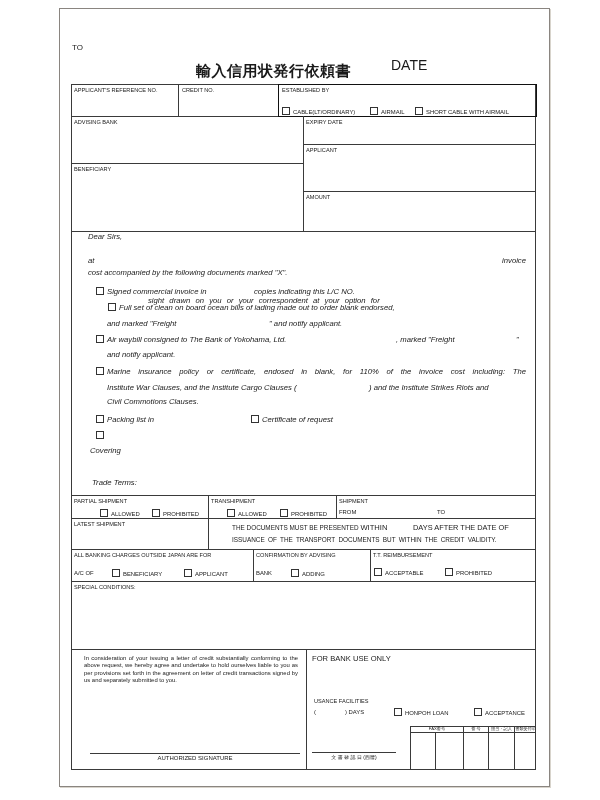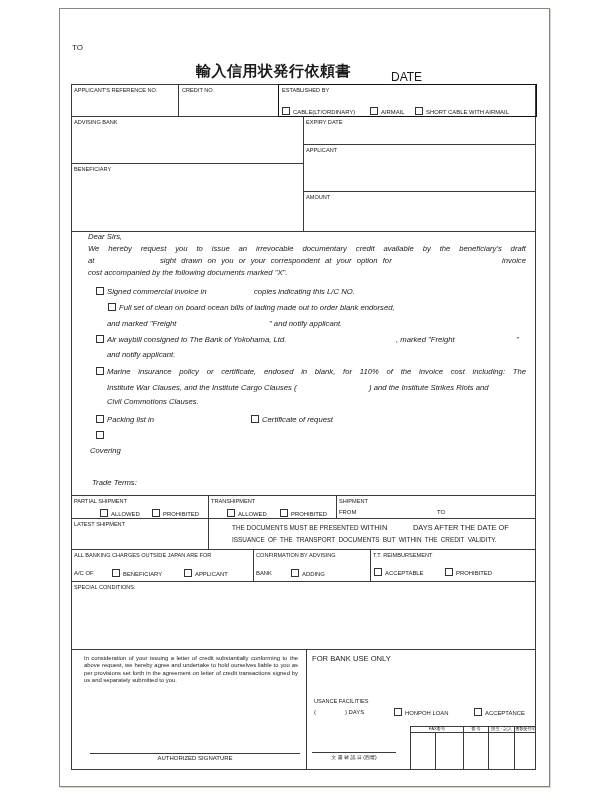--- a/index.html
+++ b/index.html
@@ -17,21 +17,21 @@
   .opt { position:absolute; font-size:5.9px; white-space:nowrap; text-transform:uppercase; }
   .just { text-align:justify; text-align-last:justify; }
 </style>
 </head>
 <body>
 
 <div class="page">
 
   <div class="abs" style="left:12px; top:34px; font-size:8px;">TO</div>
   <div class="abs" style="left:136px; top:53px; font-size:15px; font-weight:bold; letter-spacing:0.5px;">輸入信用状発行依頼書</div>
-  <div class="abs" style="left:331px; top:61px; font-size:12px;">DATE</div>
+  <div class="abs" style="left:331px; top:48px; font-size:14px;">DATE</div>
 
   <div class="box" style="left:11px; top:75px; width:465px; height:148px;"></div>
 
   <div class="vl" style="left:118px; top:75px; height:32px;"></div>
   <div class="lbl" style="left:14px; top:78px;">APPLICANT'S REFERENCE NO.</div>
   <div class="abs" style="left:12px; top:86px; width:105px; height:20px;"></div>
   <div class="lbl" style="left:122px; top:78px;">CREDIT NO.</div>
   <div class="abs" style="left:120px; top:86px; width:96px; height:20px;"></div>
 
   <div class="box" style="left:218px; top:75px; width:259px; height:33px; border:1.5px solid #111;"></div>
@@ -54,24 +54,23 @@
   <div class="hl" style="left:243px; top:135px; width:233px;"></div>
   <div class="lbl" style="left:246px; top:138px;">APPLICANT</div>
   <div class="abs" style="left:244px; top:146px; width:230px; height:35px;"></div>
   <div class="hl" style="left:243px; top:182px; width:233px;"></div>
   <div class="lbl" style="left:246px; top:185px;">AMOUNT</div>
   <div class="abs" style="left:244px; top:193px; width:230px; height:28px;"></div>
 
   <div class="box" style="left:11px; top:222px; width:465px; height:265px;"></div>
 
   <div class="abs body" style="left:28px; top:222px;">Dear Sirs,</div>
-  <div class="abs body just" style="left:28px; top:234px; width:438px;">We hereby request you to issue an irrevocable documentary credit available by the beneficiary's draft</div>
   <div class="abs body" style="left:28px; top:246px; width:438px; height:12px;">
     <span class="abs" style="left:0;">at</span>
-    <span class="abs" style="left:72px; word-spacing:3px;">sight drawn on you or your correspondent at your option for</span>
+    <span class="abs" style="left:60px; word-spacing:3px;margin-top:40px;">sight drawn on you or your correspondent at your option for</span>
     <span class="abs" style="right:0;">invoice</span>
   </div>
   <div class="abs body" style="left:28px; top:258px;">cost accompanied by the following documents marked "X".</div>
 
   <div class="abs body" style="left:36px; top:277px; width:430px; height:12px;">
     <span class="cb"></span><span>Signed commercial invoice in</span>
     <span class="abs" style="left:158px;">copies indicating this L/C NO.</span>
   </div>
   <div class="abs body" style="left:36px; top:293px;padding-left:12px;"><span class="cb"></span><span>Full set of clean on board ocean bills of lading made out to order blank endorsed,</span></div>
   <div class="abs body" style="left:47px; top:309px; width:300px; height:12px;">

